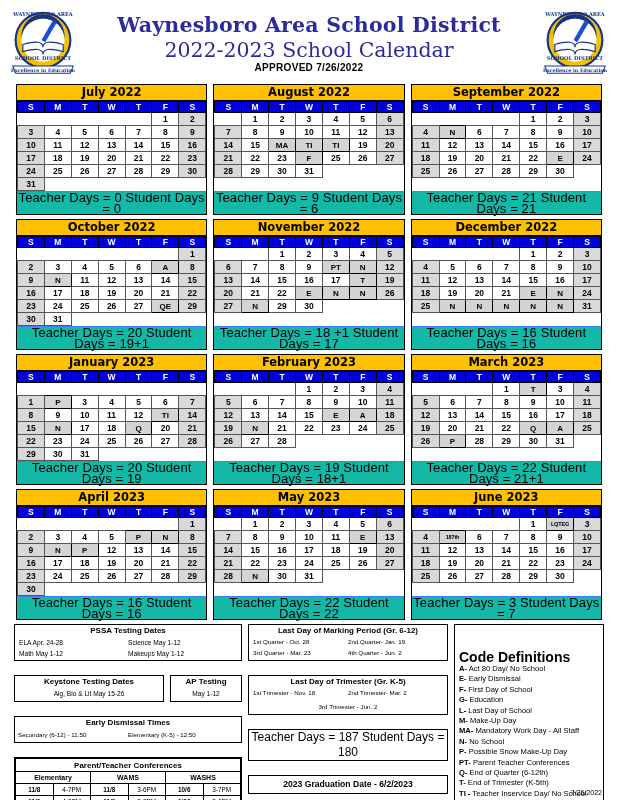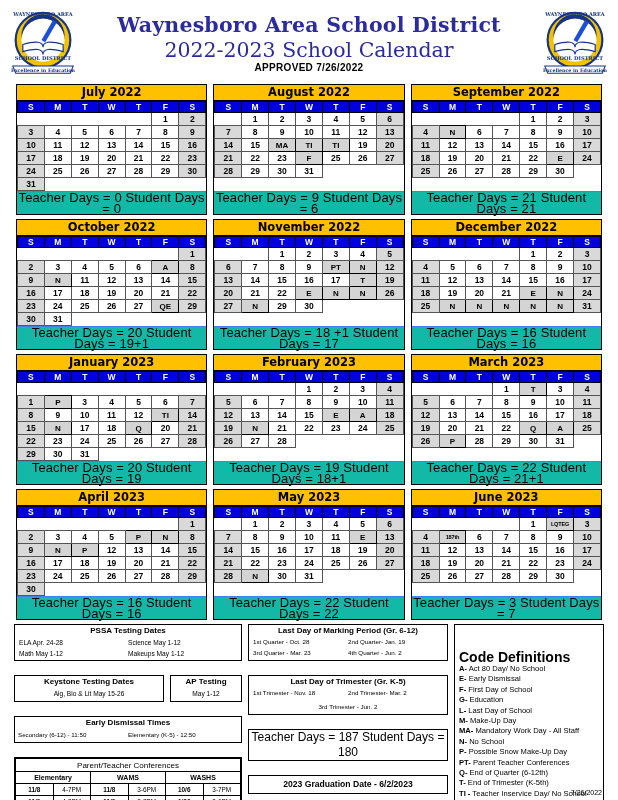--- a/index.html
+++ b/index.html
@@ -89,21 +89,21 @@
 
   .dismissal { display: grid; grid-template-columns: 1fr 1fr; font-size: 6.2px;
                line-height: 11px; padding: 0 3px 2px 3px; }
 
   
   table.ptc { border-collapse: collapse; width: 100%; table-layout: fixed; }
   table.ptc td, table.ptc th {
     border: 1px solid #000; font-size: 6.4px; text-align: center;
     height: 12px; padding: 0; color: #000;
   }
-  table.ptc th.main { font-size: 8px; font-weight: normal; height: 13px; }
+  table.ptc th.main { font-size: 8px; font-weight: bold; height: 13px; }
   table.ptc th.grp { font-size: 7px; font-weight: bold; }
   table.ptc td.dt { font-weight: bold; }
   table.ptc td.shade { background: #d9d9d9; border: 1px solid #000; }
 
   
   .mp-grid { display: grid; grid-template-columns: 1fr 1fr; font-size: 6.2px;
              line-height: 10.5px; padding: 0 4px 2px 4px; }
   .teacher-total { text-align: center; font-size: 12px; line-height: 15px; color:#000; }
   .grad { text-align: center; font-size: 8.6px; font-weight: bold; line-height: 17px; }
 

